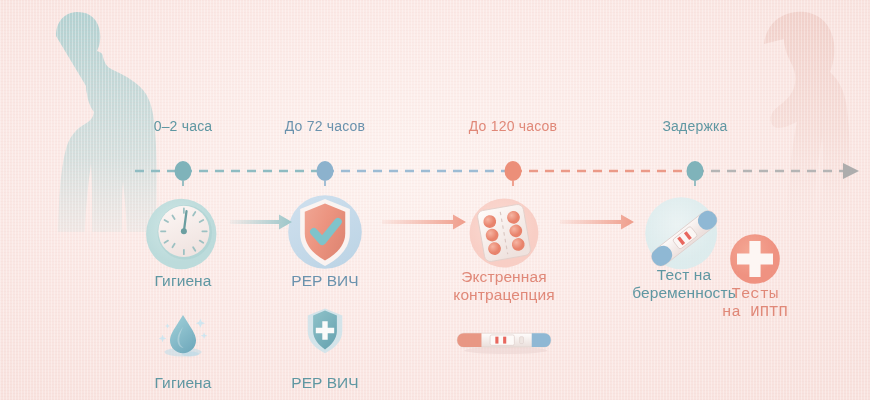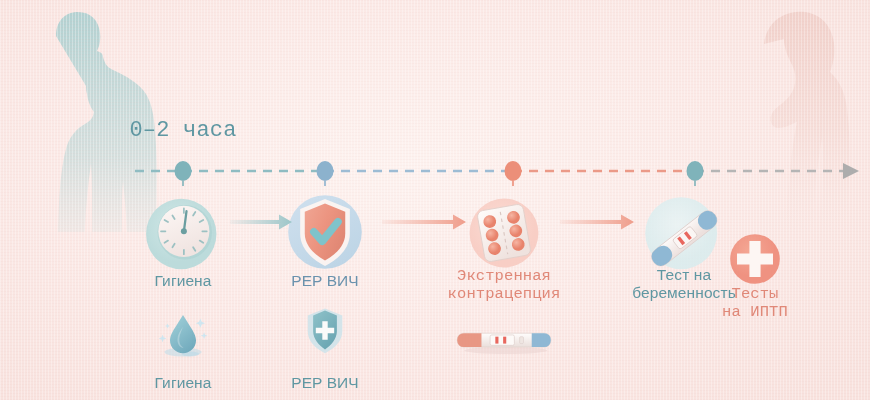--- a/index.html
+++ b/index.html
@@ -60,25 +60,24 @@
     top: 150px;
     width: 870px;
     height: 40px;
     z-index: 3;
   }
 
   .tl-label {
     position: absolute;
     top: 0;
     transform: translateX(-50%);
-    font-size: 22px;
+    font-size: 14px;
     letter-spacing: 0.2px;
     white-space: nowrap;
     z-index: 4;
-    font-family: Liberation Mono, monospace;
   }
 
   
   #main-row {
     position: absolute;
     left: 0;
     top: 0;
     width: 870px;
     height: 400px;
     z-index: 3;
@@ -177,20 +176,23 @@
           <ellipse cx="513" cy="21" rx="8.5" ry="10" fill="#ec8f79"></ellipse>
           <line x1="513" y1="31" x2="513" y2="36" stroke="#ec8f79" stroke-width="1.6"></line>
           <ellipse cx="695" cy="21" rx="8.5" ry="10" fill="#7fb3ba"></ellipse>
           <line x1="695" y1="31" x2="695" y2="36" stroke="#7fb3ba" stroke-width="1.6"></line>
         </g>
       <polygon points="843,13 859,21 843,29" fill="#adadad"></polygon>
     </svg>
   </div>
   <div id="tl-labels" style="position: absolute; left: 0px; top: 118px; width: 870px; height: 28px; z-index: 4;">
       <div class="tl-label" style="left: 183px; color: rgb(95, 151, 162);">0–2 часа</div>
+      <div class="tl-label" style="left: 325px; color: rgb(106, 146, 173);">До 72 часов</div>
+      <div class="tl-label" style="left: 513px; color: rgb(224, 136, 120);">До 120 часов</div>
+      <div class="tl-label" style="left: 695px; color: rgb(95, 151, 162);">Задержка</div>
     </div>
 
   <div id="main-row">
     <div id="arrows-layer">
         <div class="arrow" style="left: 230px; top: 211px;"><svg width="62" height="22" viewBox="0 0 62 22">
             <defs>
               <linearGradient id="agrad0" x1="0" y1="0" x2="1" y2="0">
                 <stop offset="0%" stop-color="#9cc6c9" stop-opacity="0.10"></stop>
                 <stop offset="100%" stop-color="#9cc6c9" stop-opacity="1"></stop>
               </linearGradient>
@@ -299,21 +301,21 @@
         <circle cx="36" cy="34" r="7.4"></circle>
                   <circle cx="64" cy="34" r="7.4"></circle>
         <circle cx="36" cy="50" r="7.4"></circle>
                   <circle cx="64" cy="50" r="7.4"></circle>
         <circle cx="36" cy="66" r="7.4"></circle>
                   <circle cx="64" cy="66" r="7.4"></circle>
       </g>
     </g>
   </svg></div>
         </div>
-        <div class="node" style="left: 504px; top: 268px; position: absolute; font-family: Liberation Mono, monospace;">
+        <div class="node" style="left: 504px; top: 268px; position: absolute;">
           <div class="node-label" style="color: rgb(224, 136, 120);">Экстренная
 контрацепция</div>
         </div>
         <div class="node" style="left: 684px; top: 186px; position: absolute;">
           <div class="node-icon" style="width:104px;height:104px;margin:0 auto;"><svg width="104" height="104" viewBox="0 0 110 110">
     <defs>
                 <radialGradient id="ptbg" cx="45%" cy="38%">
                   <stop offset="0%" stop-color="#e8f4f5"></stop>
                   <stop offset="100%" stop-color="#d8ecee"></stop>
                 </radialGradient>

